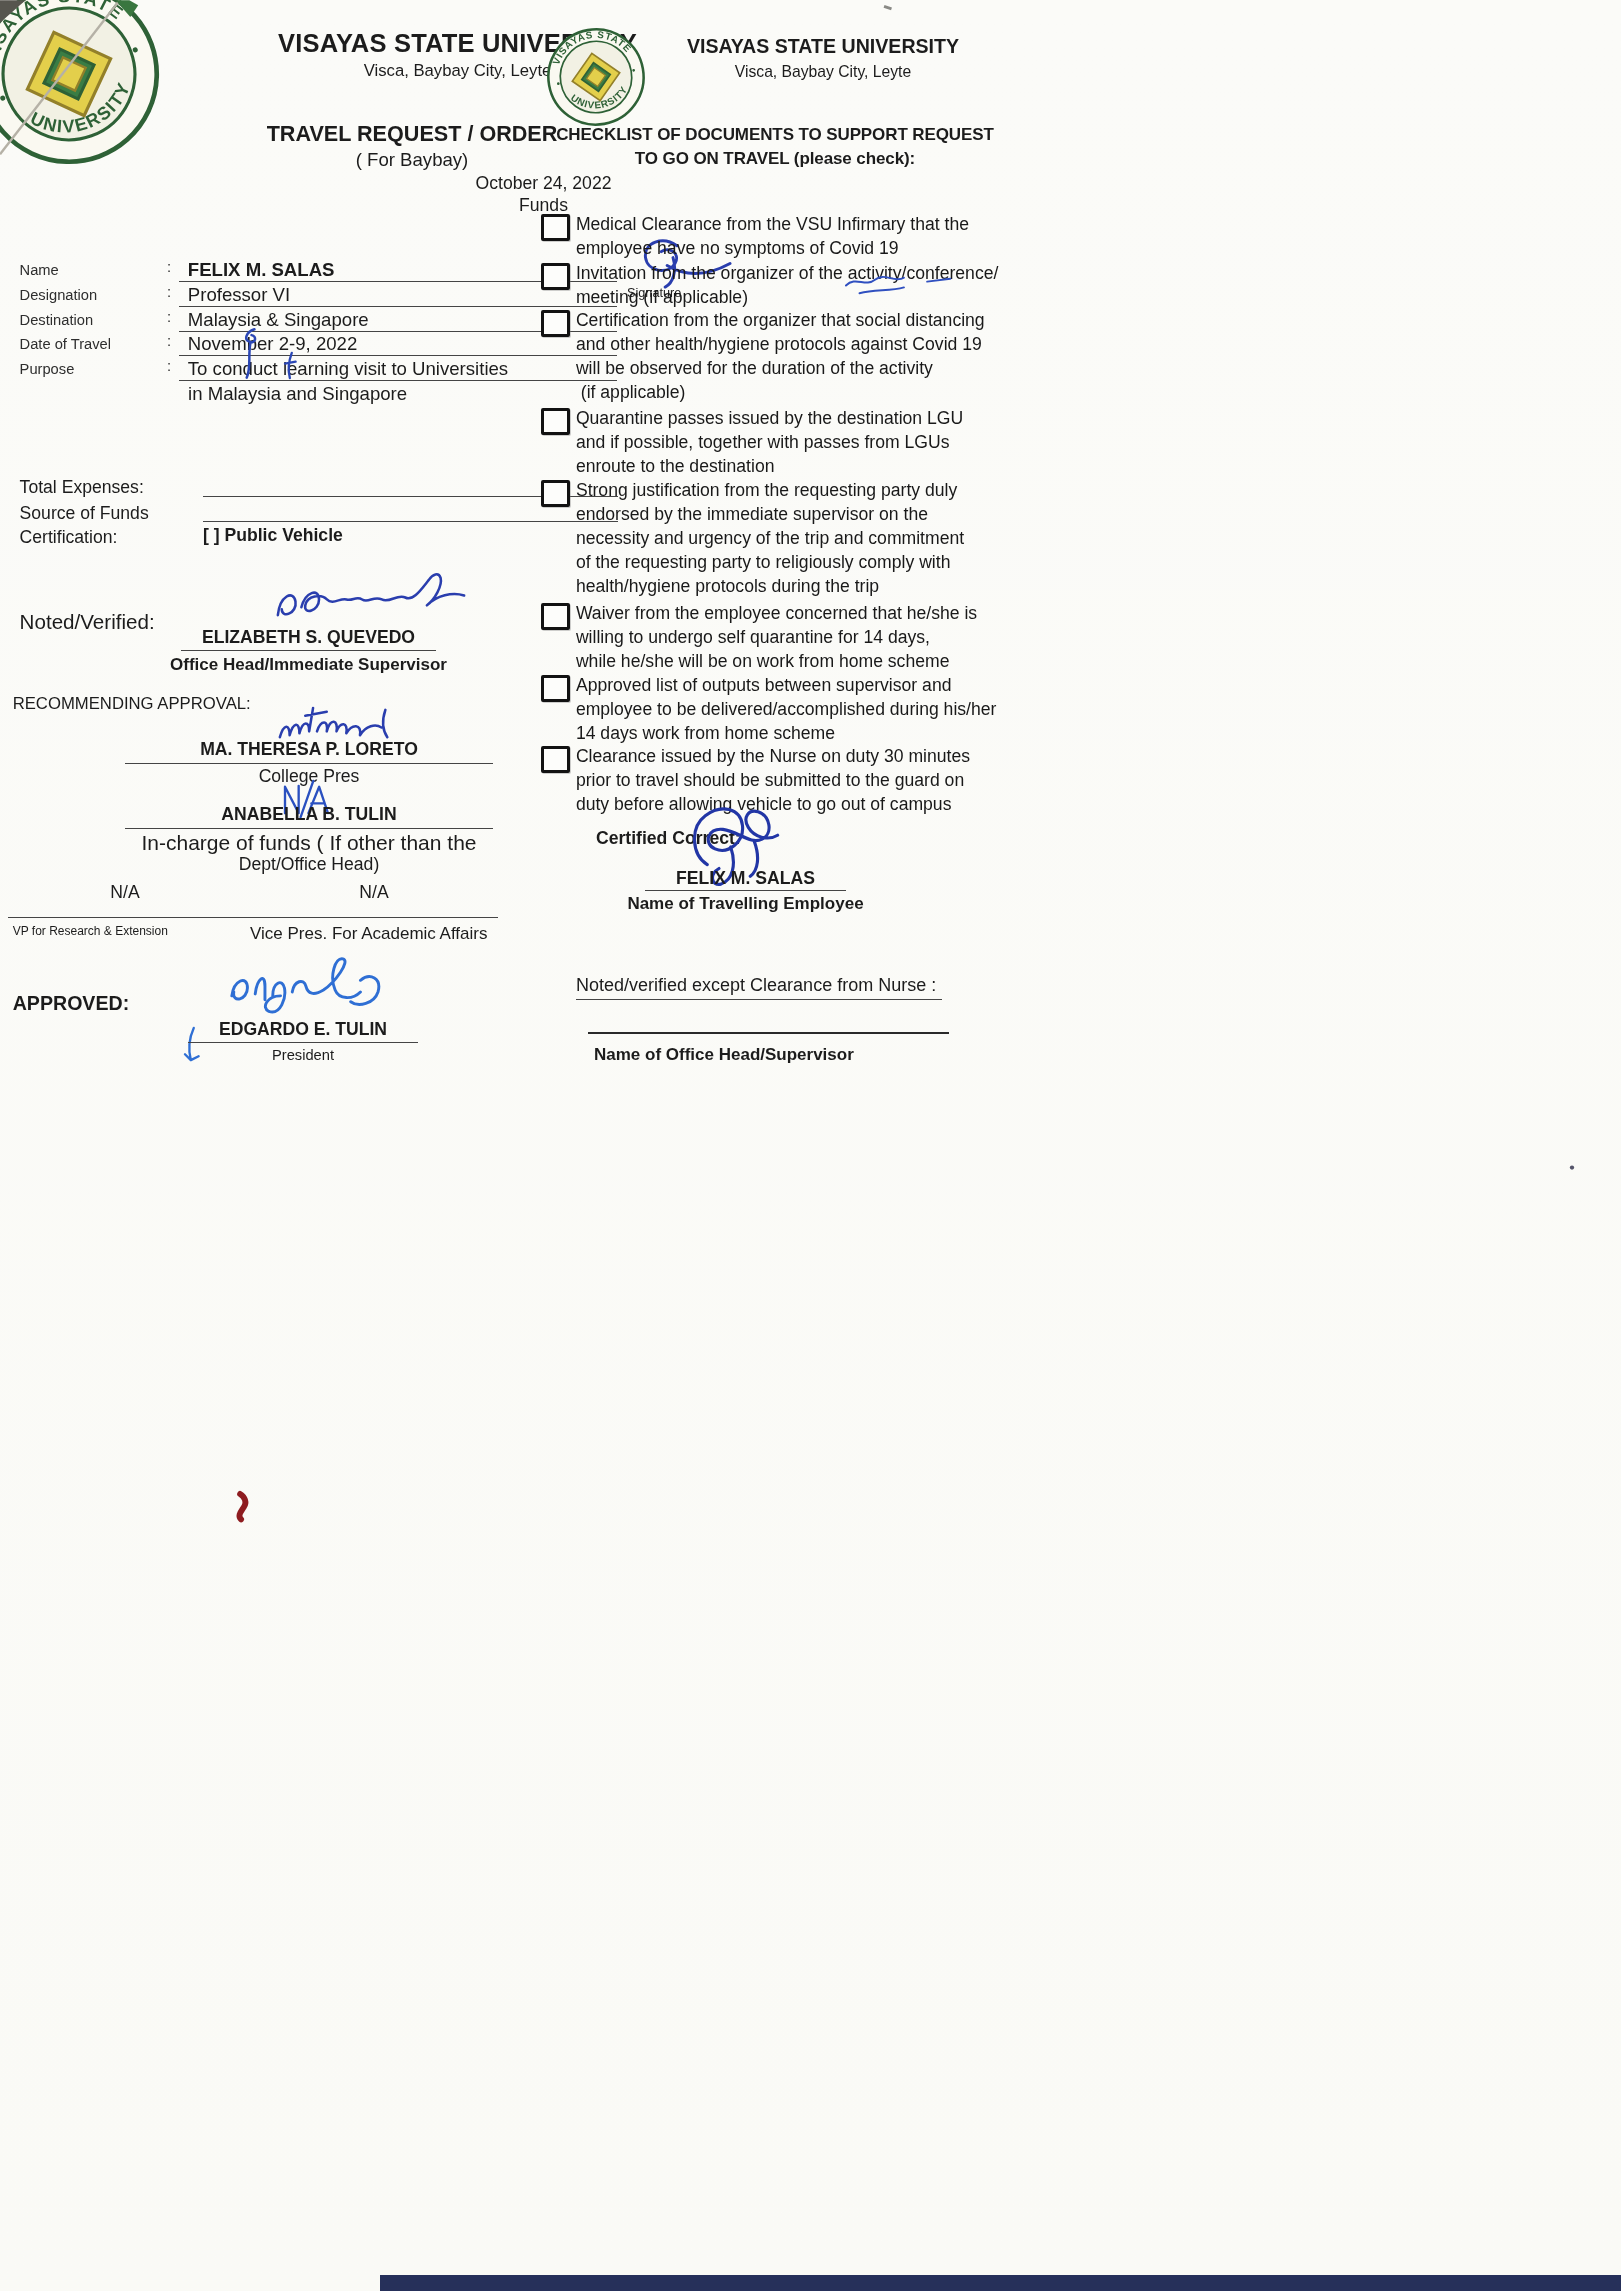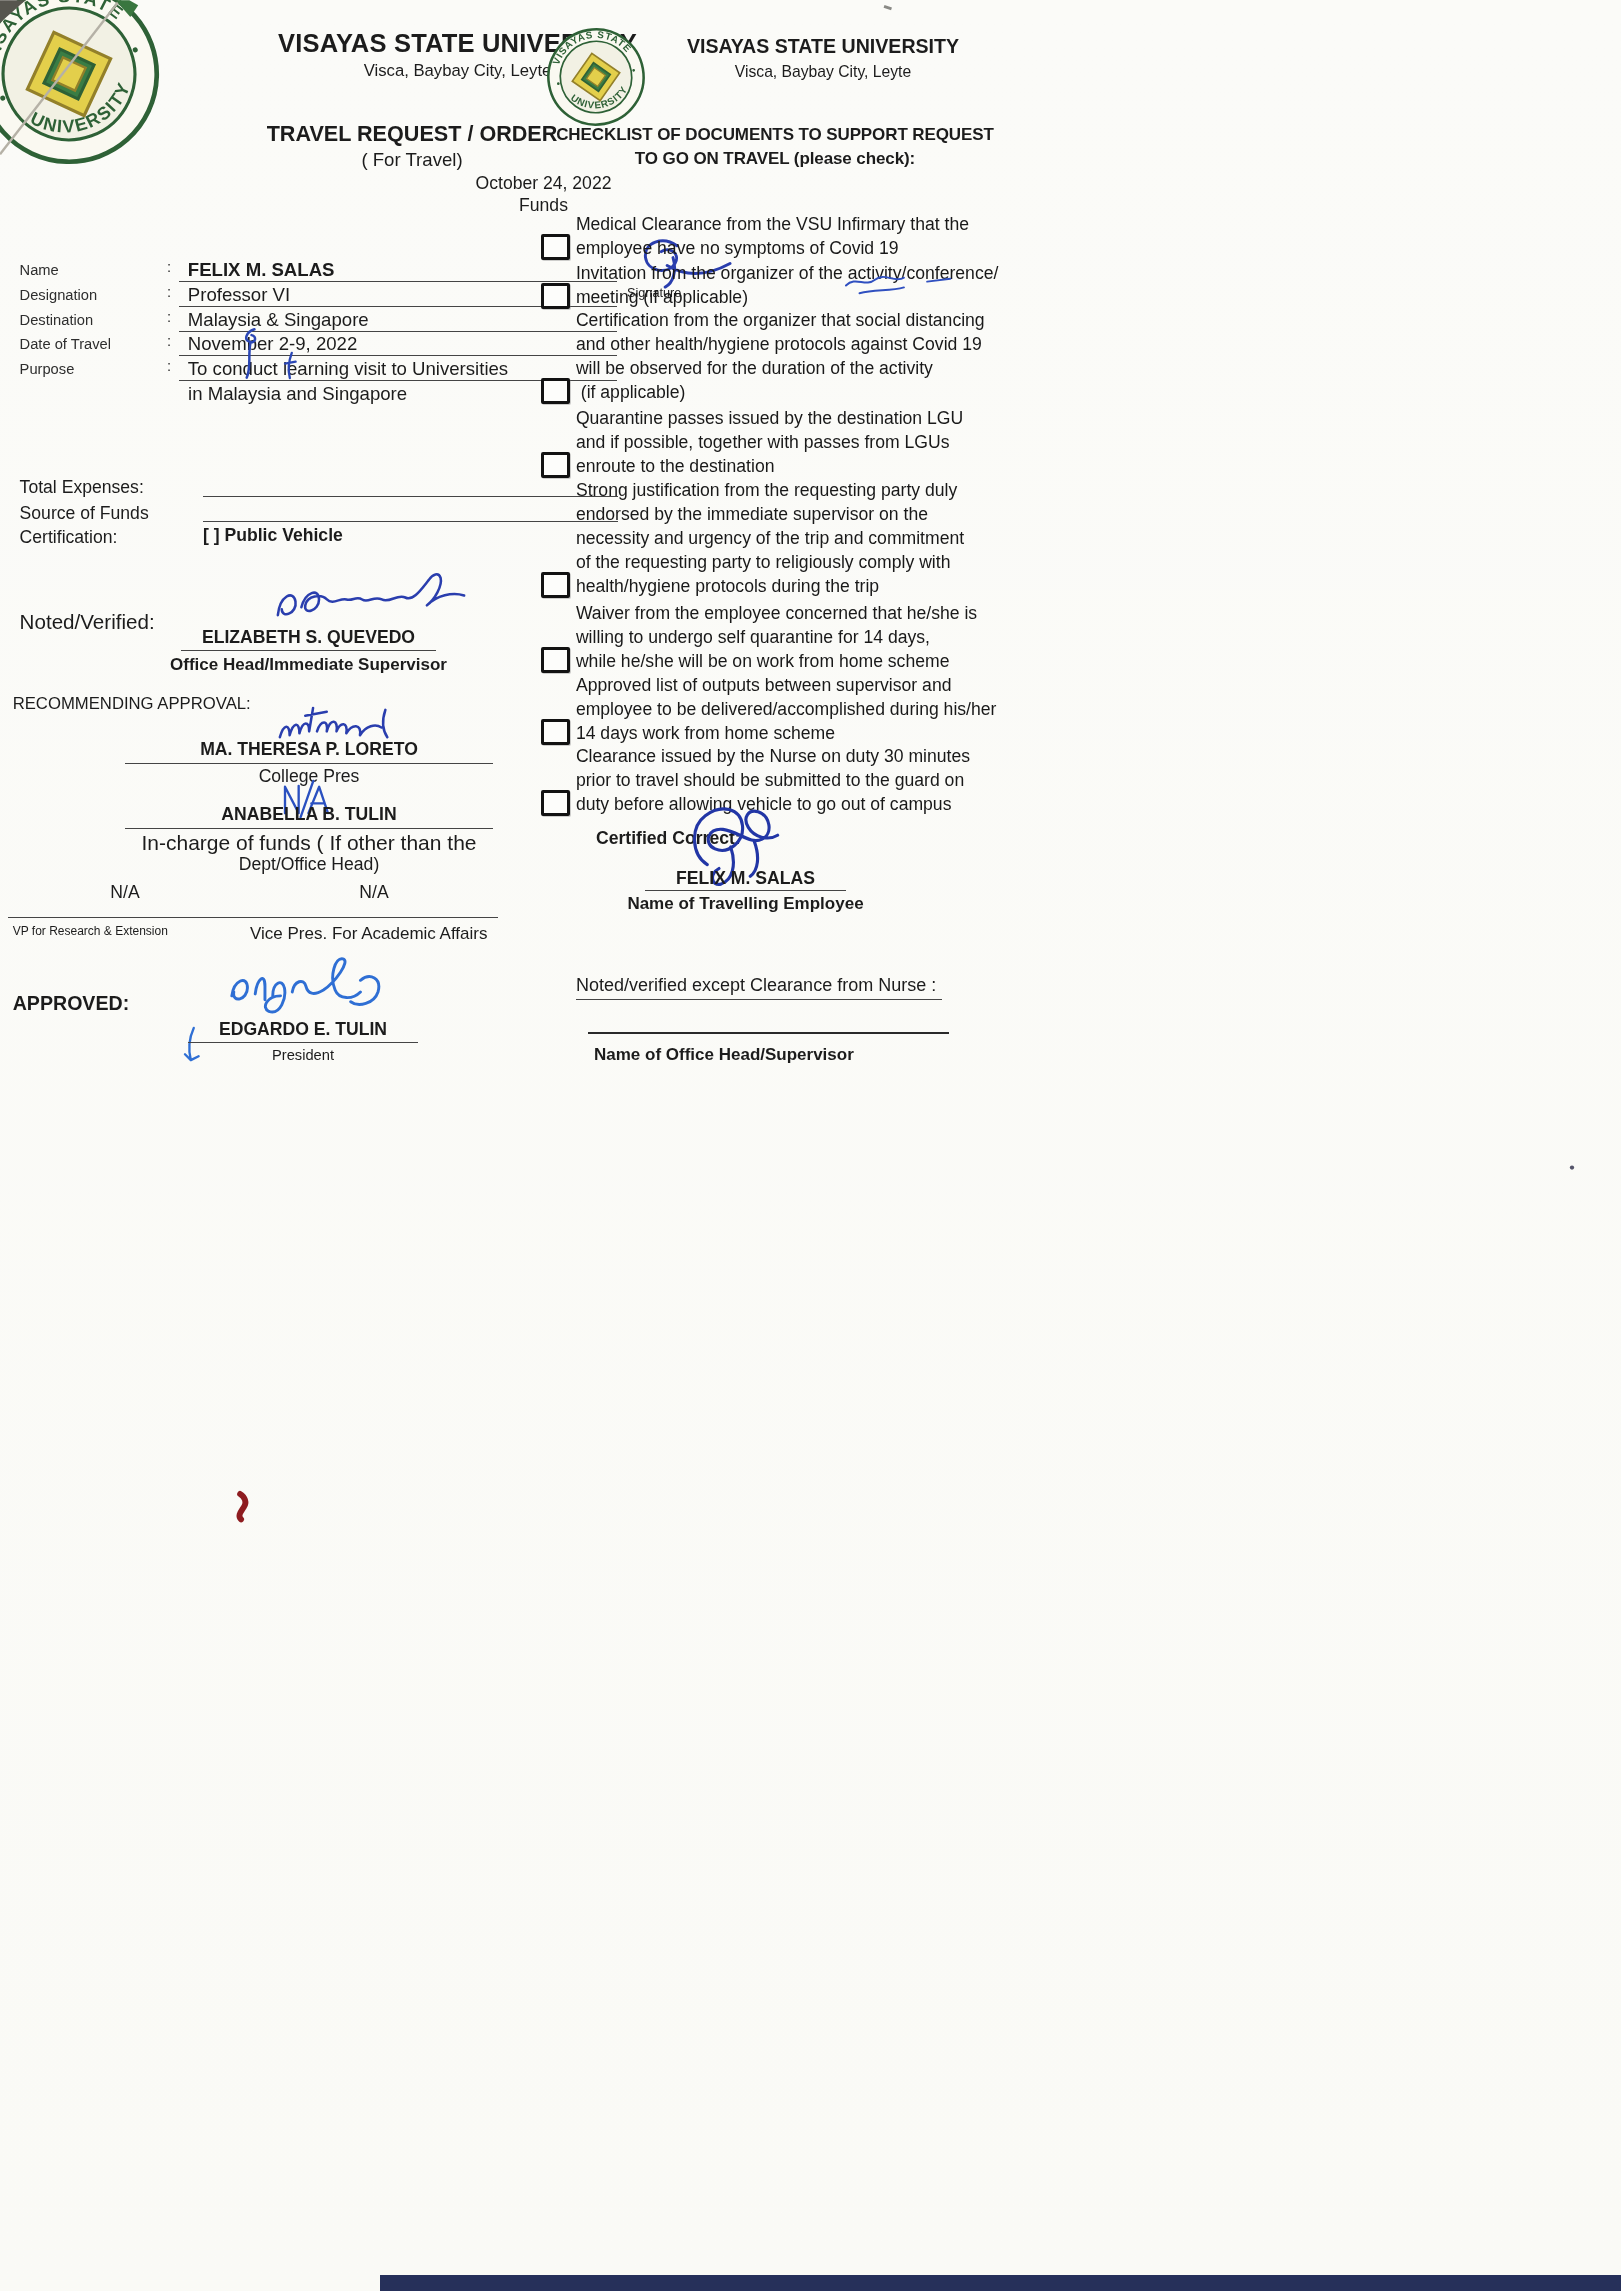--- a/index.html
+++ b/index.html
@@ -7,21 +7,21 @@
   body{font-family:"Liberation Sans","DejaVu Sans",sans-serif;color:#1c1c1c}
   .page{position:relative;width:1621px;height:2292px;background:linear-gradient(180deg,#fbfbf8 0%,#fafaf6 100%);overflow:hidden}
   .abs{position:absolute}
   .b{font-weight:700}
   .c{text-align:center}
   .ul{border-bottom:1.6px solid #454545}
   .pre{white-space:pre}
   .lbl{font-size:14.7px;color:#2e2e2e}
   .val{font-size:18.6px;line-height:23.5px;height:23.5px}
   .rule{border-top:1.7px solid #454545}
-  .check-item{display:flex;align-items:flex-end;width:476px}
+  .check-item{display:flex;align-items:flex-start;width:476px}
   .checkbox{flex:0 0 auto;width:29px;height:26.5px;border:3.4px solid #121212;border-radius:2px;background:#fdfdfb;margin-right:5.9px;margin-top:2px;box-shadow:1px 1px 0 rgba(120,120,120,.35)}
   .check-text{font-size:17.6px;line-height:24px;color:#191919}
   .sig svg{width:100%;height:100%;overflow:visible}
   .seal svg{width:100%;height:100%}
 </style>
 </head>
 <body>
 
 <div class="page">
 
@@ -44,21 +44,21 @@
         <rect x="48" y="48" width="24" height="24" fill="#3a7d44" stroke="#2e6136" stroke-width="2"></rect>
       </g>
       <rect x="52" y="52" width="16" height="16" fill="#e3cf4b" stroke="#93802a" stroke-width="1.5" transform="rotate(45 60 60)"></rect>
     </svg>
   </div>
 
   <div class="abs b c" style="left:227px;top:29px;width:461px;font-size:25.5px;letter-spacing:0.2px">VISAYAS STATE UNIVERSITY</div>
   <div class="abs c" style="left:227px;top:61px;width:461px;font-size:16.7px">Visca, Baybay City, Leyte</div>
 
   <div class="abs b c" style="left:206px;top:121px;width:412px;font-size:21.6px">TRAVEL REQUEST / ORDER</div>
-  <div class="abs c" style="left:206px;top:149px;width:412px;font-size:18.6px">( For Travel)</div>
+  <div class="abs c" style="left:206px;top:149px;width:412px;font-size:18.6px">( For Baybay)</div>
   <div class="abs c" style="left:421px;top:173px;width:245px;font-size:17.6px">October 24, 2022</div>
   <div class="abs c" style="left:421px;top:195px;width:245px;font-size:17.6px">Funds</div>
 
   <div class="abs lbl" style="left:19.6px;top:262px">Name</div>
   <div class="abs lbl" style="left:167px;top:259px">:</div>
   <div class="abs val ul b" style="left:179px;top:258px;width:438px;padding-left:8.8px">FELIX M. SALAS</div>
 
   <div class="abs lbl" style="left:19.6px;top:287px">Designation</div>
   <div class="abs lbl" style="left:167px;top:284px">:</div>
   <div class="abs val ul" style="left:179px;top:283px;width:438px;padding-left:8.8px">Professor VI</div>

